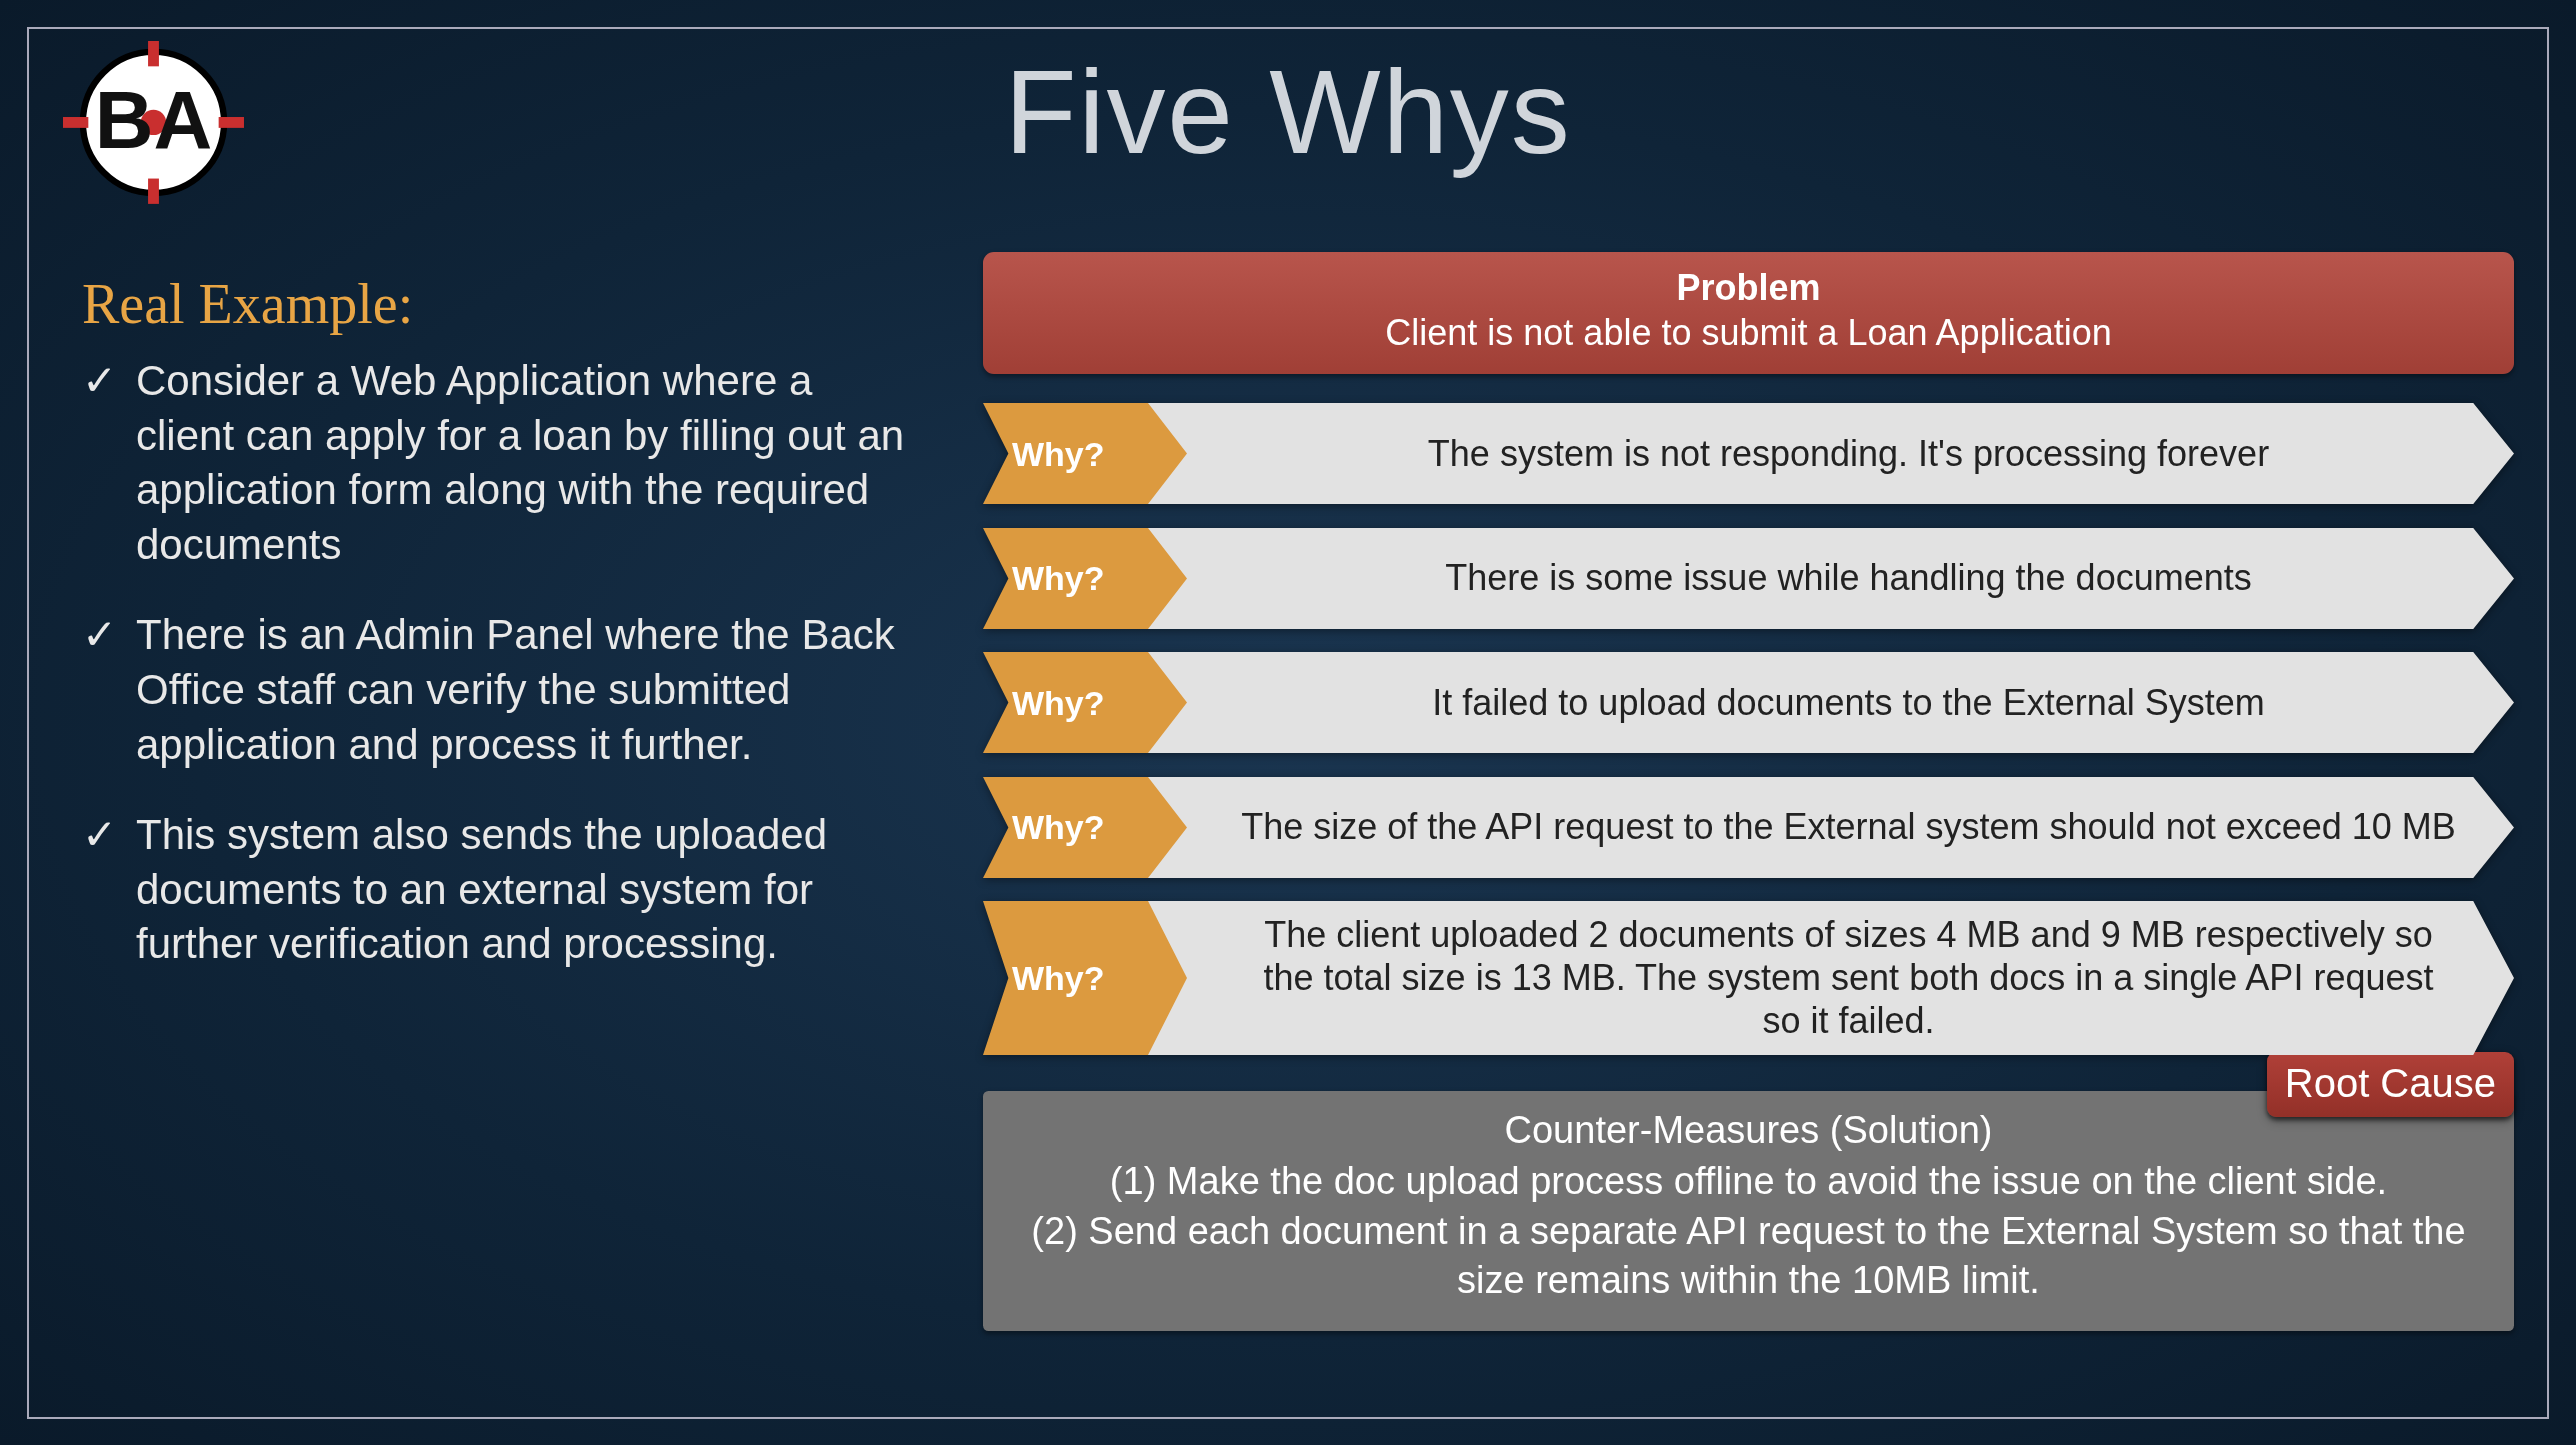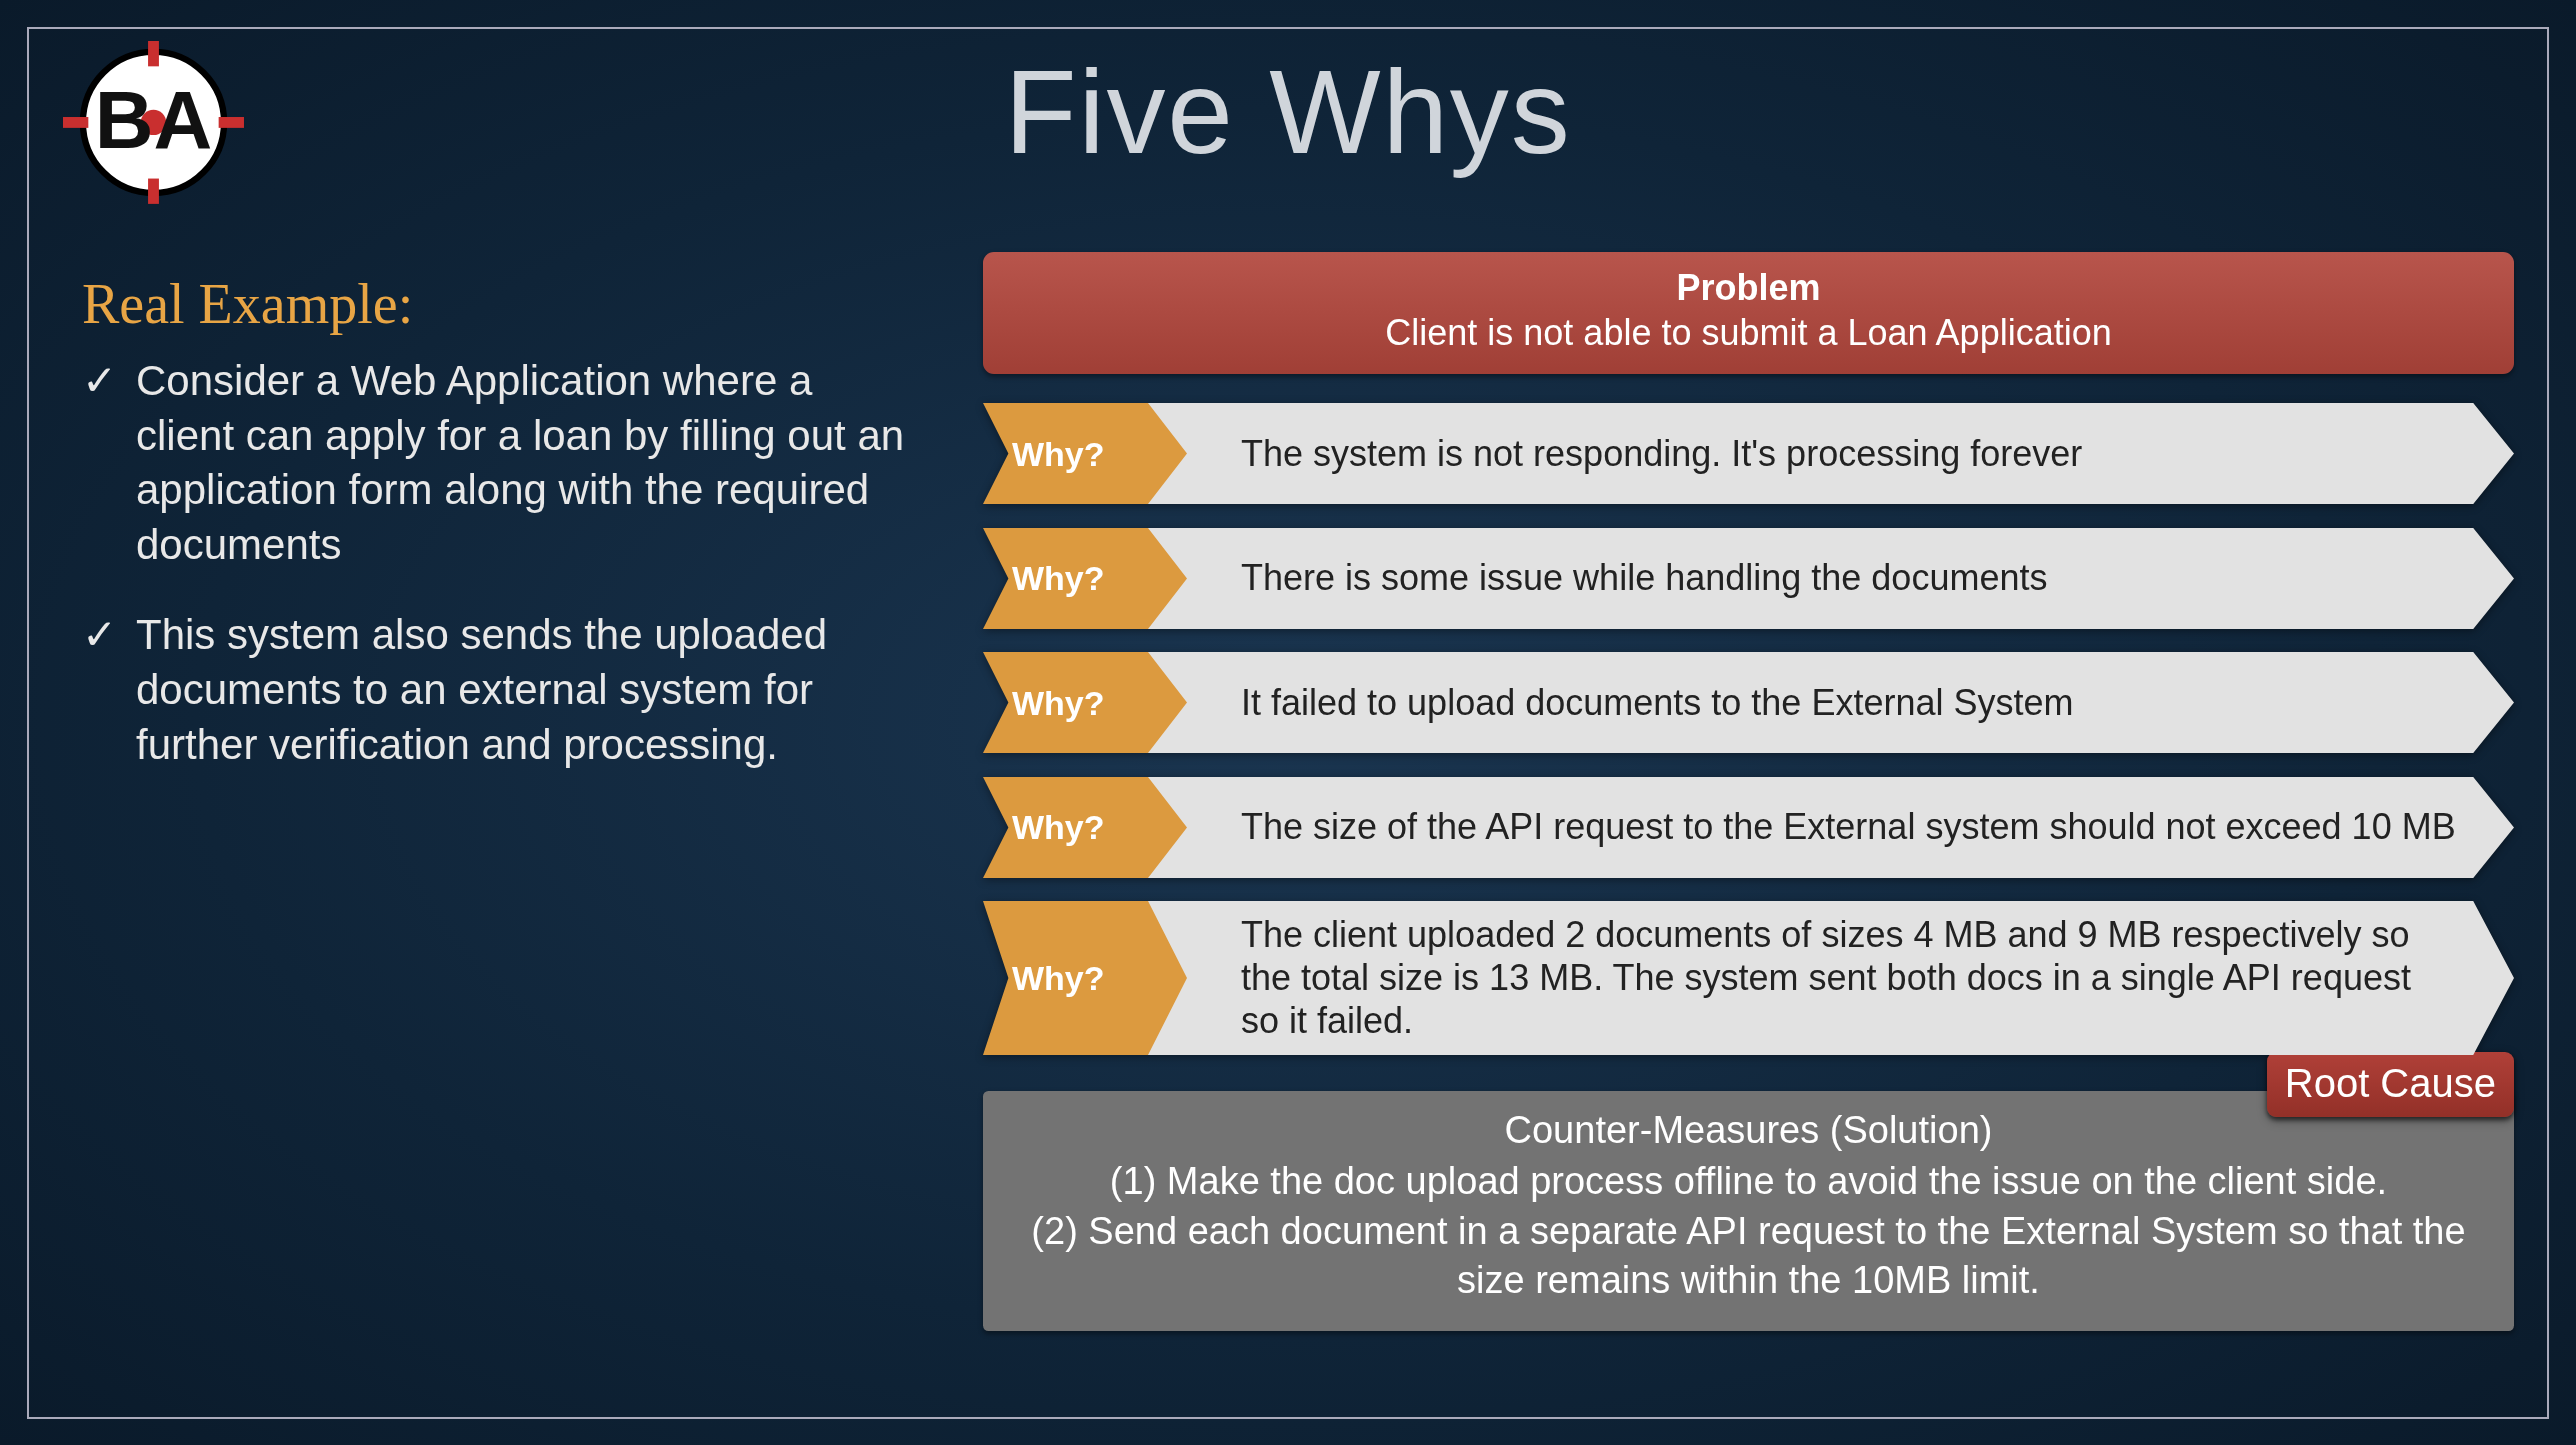--- a/index.html
+++ b/index.html
@@ -143,21 +143,21 @@
       display: block;
     }
     .answer-text {
       position: absolute;
       left: 127px;
       right: 58px;
       top: 50%;
       transform: translateY(-50%);
       color: #222;
       font-size: 36px;
-      text-align: left;
+      text-align: center;
       line-height: 1.2;
     }
     .root-cause {
       position: absolute;
       right: 0;
       bottom: -62px;
       background: linear-gradient(#b04038, #933028);
       color: #fff;
       font-size: 40px;
       padding: 9px 18px 11px;
@@ -210,20 +210,21 @@
     <text x="100" y="118" text-anchor="middle" font-size="90" font-weight="900" fill="#111" font-family="Arial Black, Arial">BA</text>
   </svg>
 </div>
 
 <div class="title">Five Whys</div>
 
 <div class="left-col">
   <div class="subtitle">Real Example:</div>
   <ul class="bullets">
     <li>Consider a Web Application where a client can apply for a loan by filling out an application form along with the required documents</li>
+    <li>There is an Admin Panel where the Back Office staff can verify the submitted application and process it further.</li>
     <li>This system also sends the uploaded documents to an external system for further verification and processing.</li>
   </ul>
 </div>
 
 <div class="right-col">
 
   <div class="problem-box">
     <span class="problem-label">Problem</span>
     <span class="problem-text">Client is not able to submit a Loan Application</span>
   </div>

